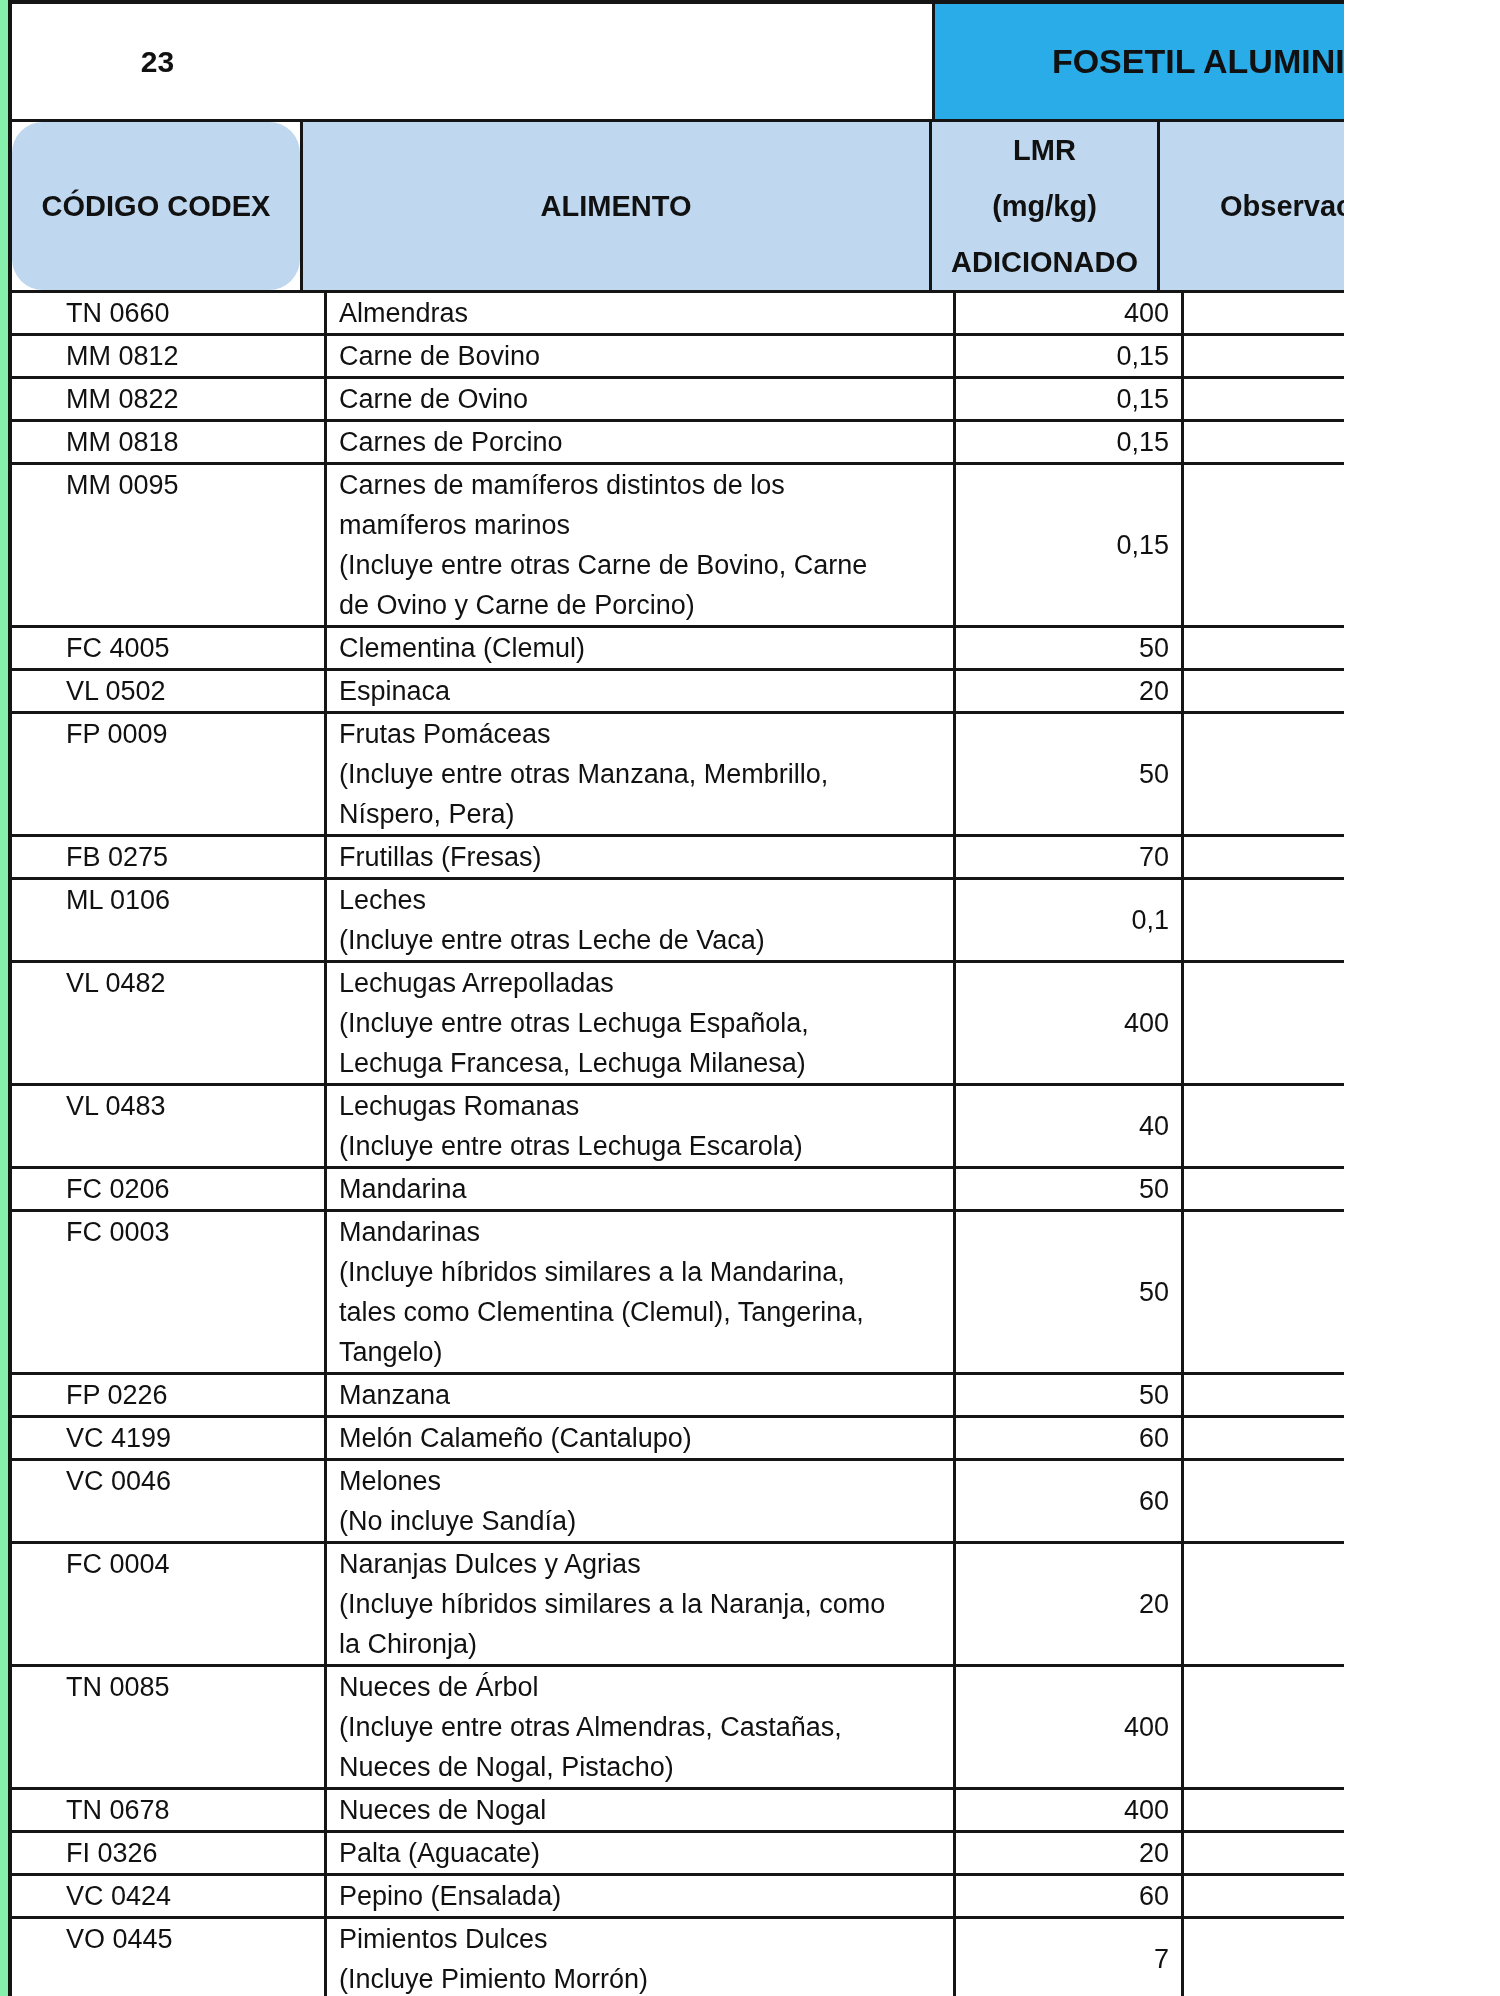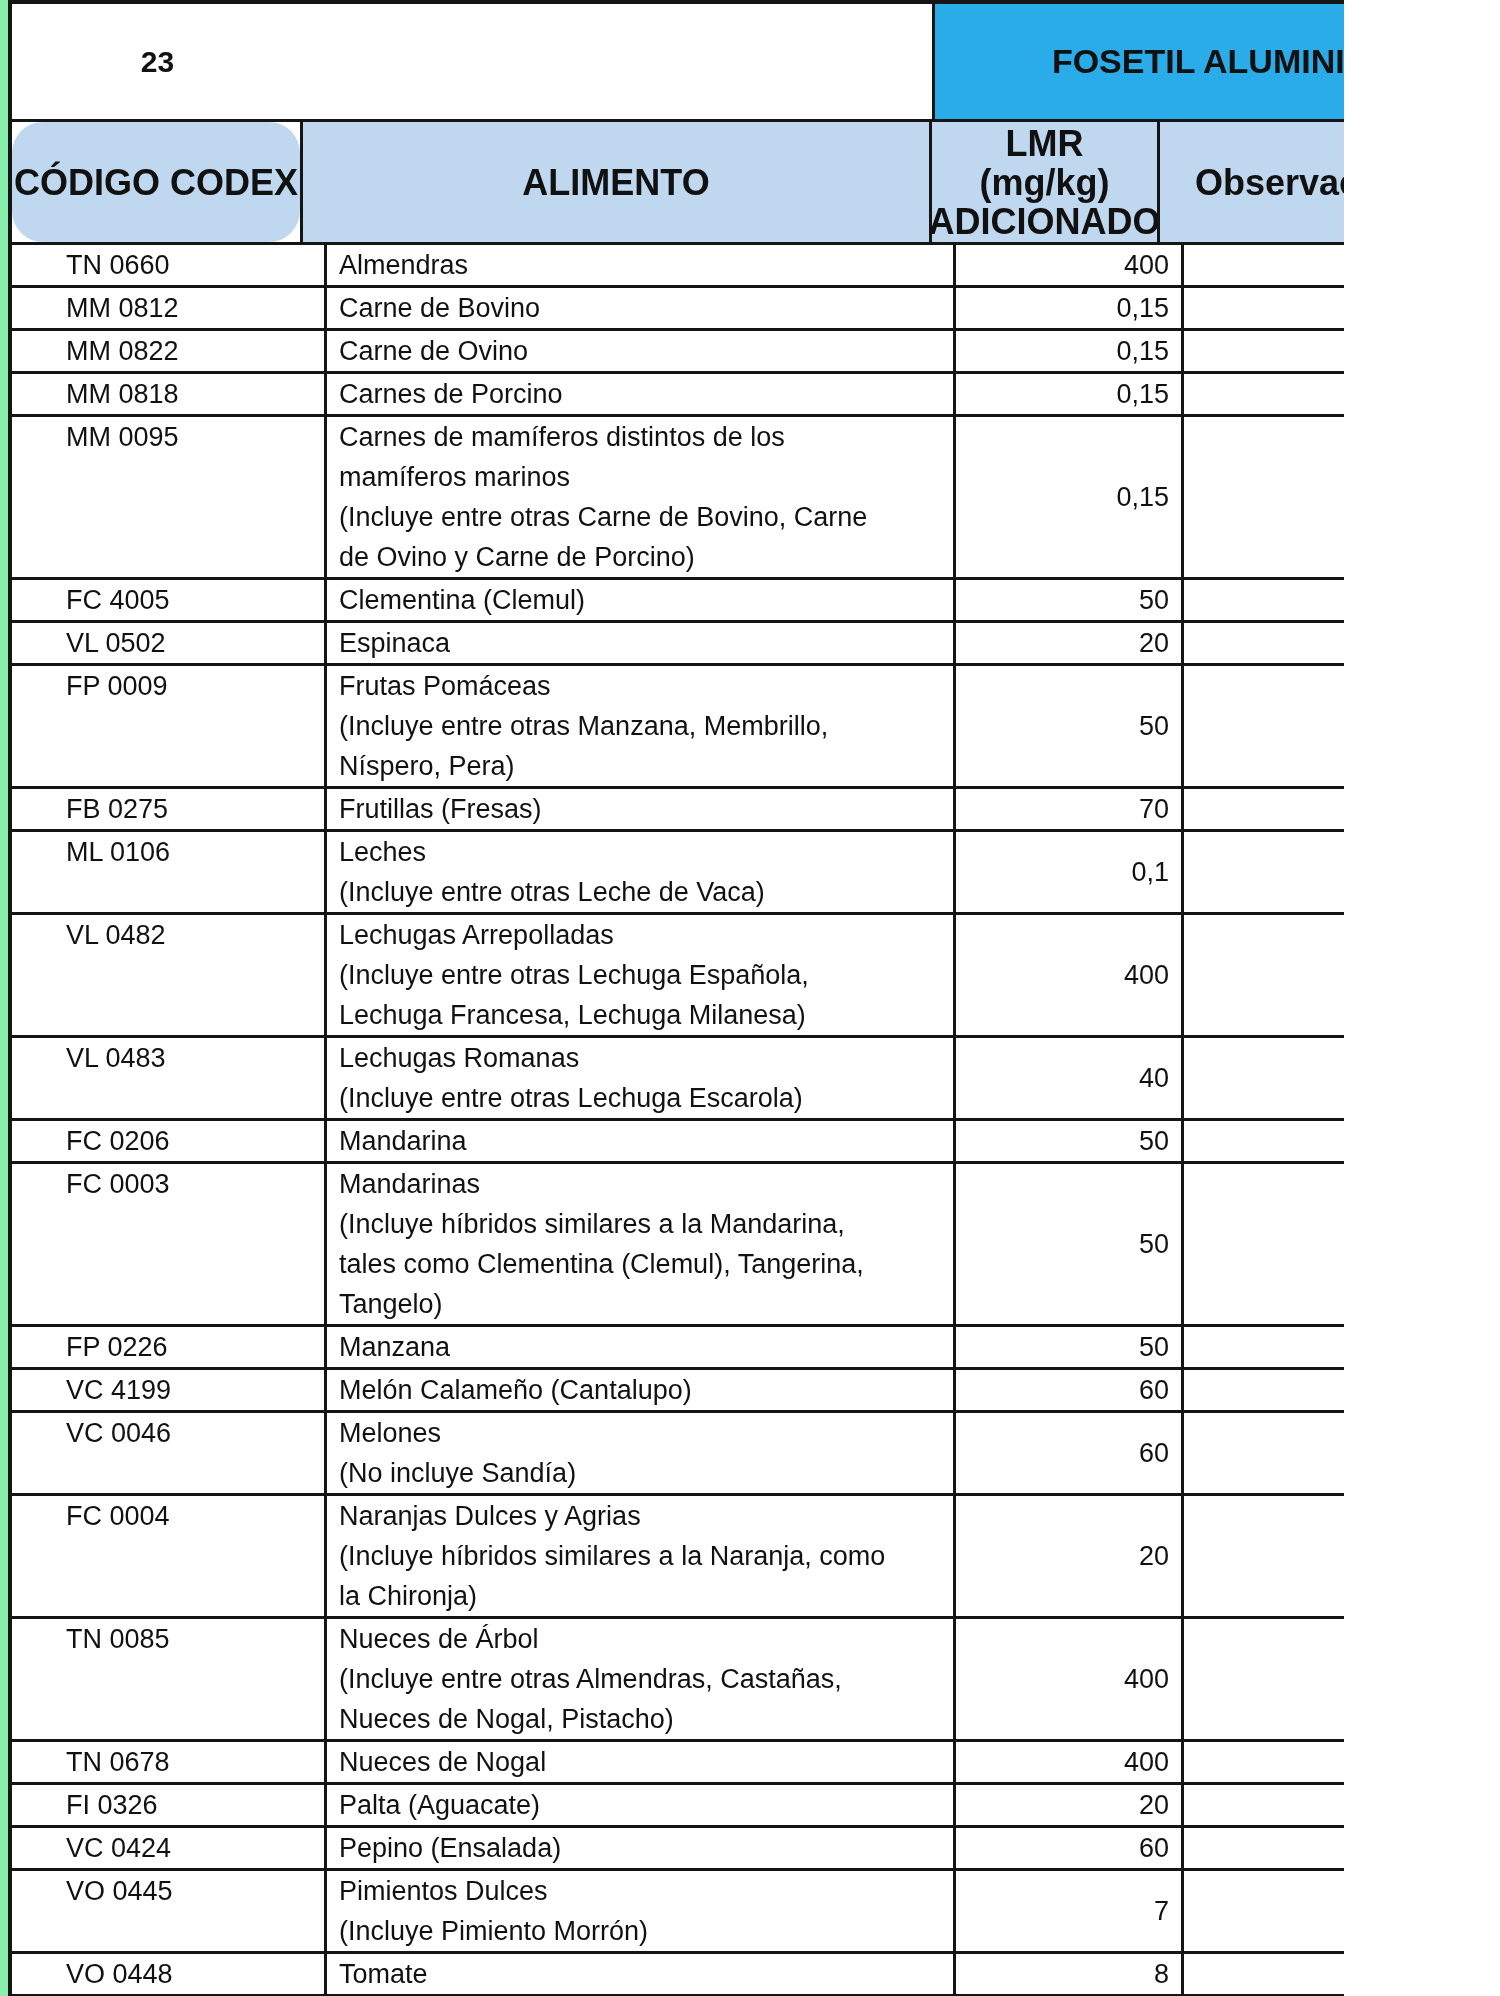--- a/index.html
+++ b/index.html
@@ -63,22 +63,22 @@
   }
 
   
   .head .hcell {
     background: var(--header-bg, #BFD8EF);
     display: flex;
     align-items: center;
     justify-content: center;
     text-align: center;
     font-weight: bold;
-    font-size: 36px;
-    line-height: 39px;
+    font-size: 29px;
+    line-height: 56px;
     min-height: 120px;
   }
   .pre { white-space: pre-line; }
 
   
   .body-row { min-height: 40px; padding-left: 24px; }
   .cell {
     font-size: 27px;
     line-height: 40px;
   }

